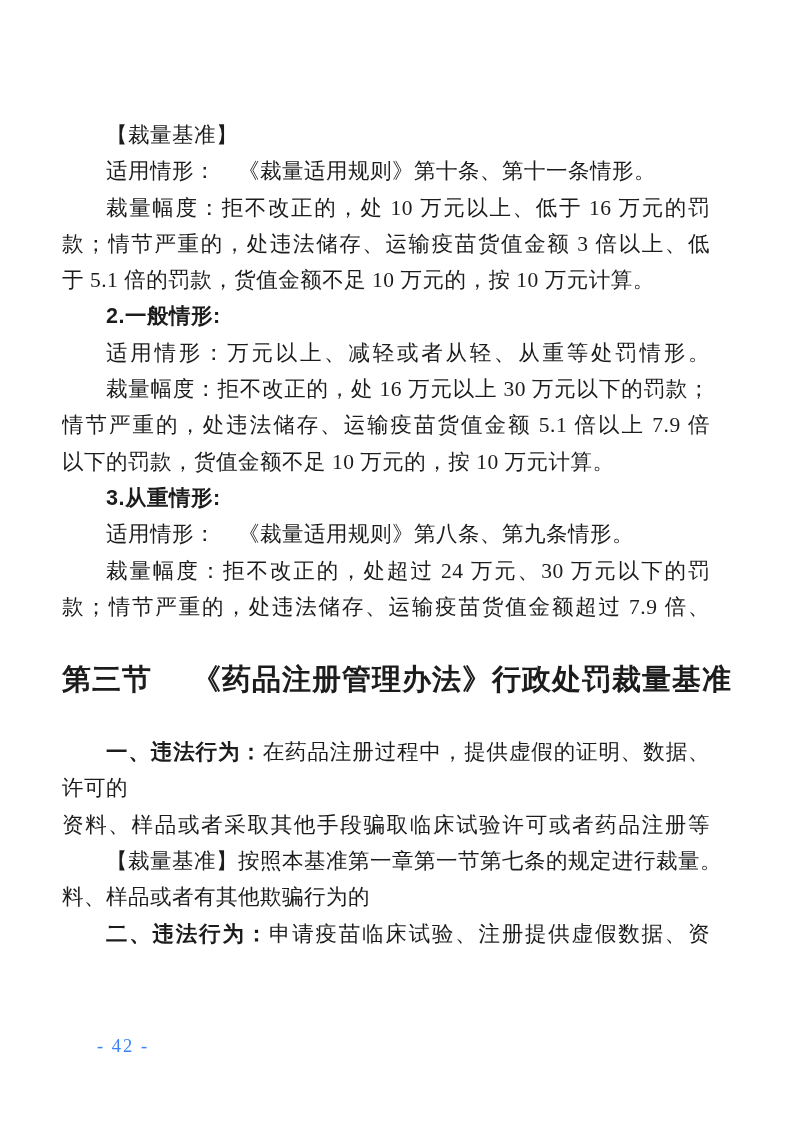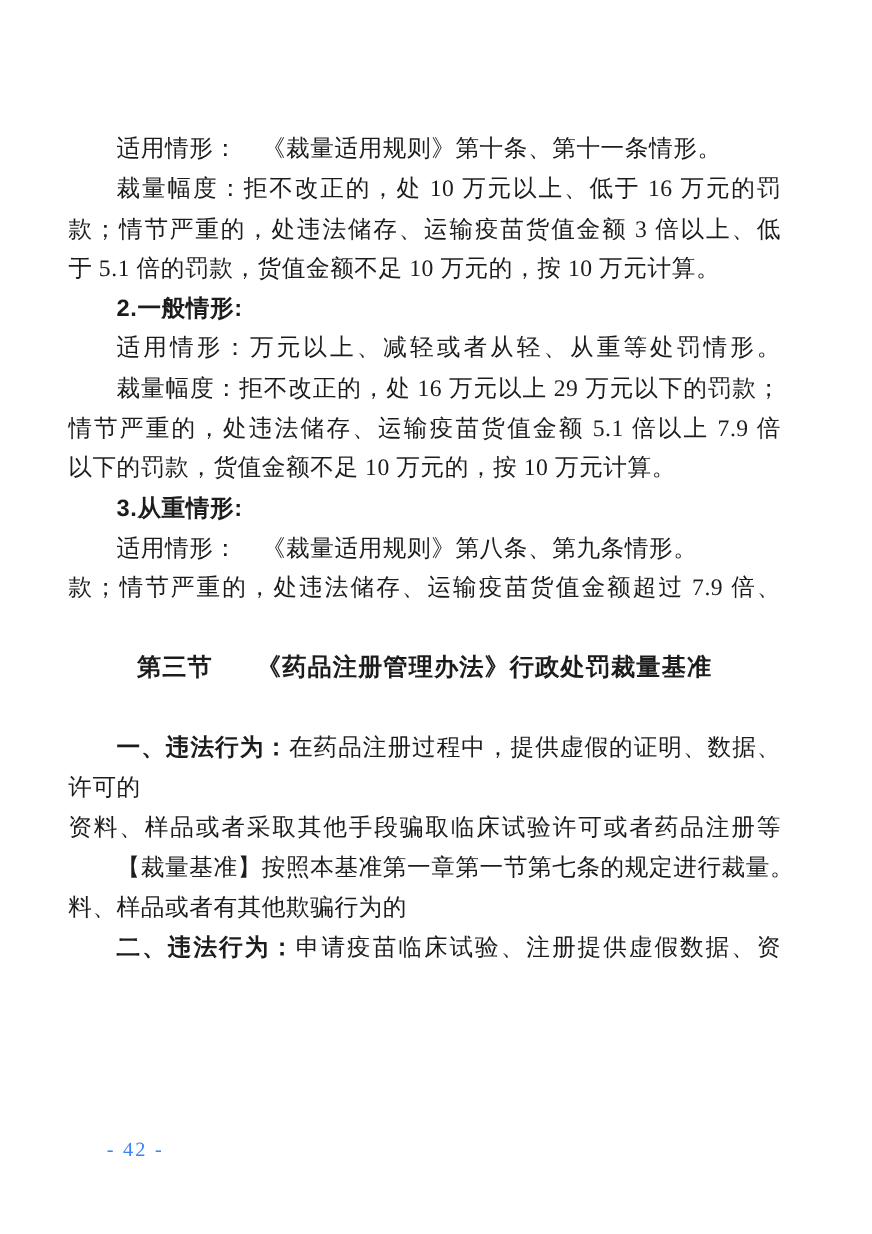--- a/index.html
+++ b/index.html
@@ -46,21 +46,21 @@
   .line.bold-hei,
   .lead {
     font-family: "Liberation Sans", "DejaVu Sans", sans-serif;
     font-weight: 700;
     letter-spacing: 0.5px;
   }
   .line.blank {
     height: 36.3px;
   }
   .heading-line {
-    font-size: 22px;
+    font-size: 29px;
     line-height: 36.3px;
     height: 36.3px;
     text-align: center;
     text-align-last: center;
     font-weight: 600;
     letter-spacing: 1px;
     white-space: nowrap;
   }
   .heading-line .heading-part2 {
     display: inline-block;
@@ -73,31 +73,33 @@
     font-size: 18.5px;
     letter-spacing: 2px;
     color: #3b82f6;
   }
 </style>
 </head>
 <body>
 
 <div class="sheet">
   <div class="content" id="body-lines">
+      <div class="line indent">【裁量基准】</div>
       <div class="line indent">适用情形：　《裁量适用规则》第十条、第十一条情形。</div>
       <div class="line indent fill">裁量幅度：拒不改正的，处 10 万元以上、低于 16 万元的罚</div>
       <div class="line fill">款；情节严重的，处违法储存、运输疫苗货值金额 3 倍以上、低</div>
       <div class="line">于 5.1 倍的罚款，货值金额不足 10 万元的，按 10 万元计算。</div>
       <div class="line indent bold-hei">2.一般情形:</div>
       <div class="line indent fill">适用情形：万元以上、减轻或者从轻、从重等处罚情形。</div>
-      <div class="line indent fill">裁量幅度：拒不改正的，处 16 万元以上 29 万元以下的罚款；</div>
+      <div class="line indent fill">裁量幅度：拒不改正的，处 16 万元以上 30 万元以下的罚款；</div>
       <div class="line fill">情节严重的，处违法储存、运输疫苗货值金额 5.1 倍以上 7.9 倍</div>
       <div class="line">以下的罚款，货值金额不足 10 万元的，按 10 万元计算。</div>
       <div class="line indent bold-hei">3.从重情形:</div>
       <div class="line indent">适用情形：　《裁量适用规则》第八条、第九条情形。</div>
+      <div class="line indent fill">裁量幅度：拒不改正的，处超过 24 万元、30 万元以下的罚</div>
       <div class="line fill">款；情节严重的，处违法储存、运输疫苗货值金额超过 7.9 倍、</div>
       <div class="line blank"></div>
       <div class="heading-line"><span class="heading-part1">第三节</span><span class="heading-part2">《药品注册管理办法》行政处罚裁量基准</span></div>
       <div class="line blank"></div>
       <div class="line indent fill"><span class="lead">一、违法行为：</span><span>在药品注册过程中，提供虚假的证明、数据、</span></div>
       <div class="line">许可的</div>
       <div class="line fill">资料、样品或者采取其他手段骗取临床试验许可或者药品注册等</div>
       <div class="line indent">【裁量基准】按照本基准第一章第一节第七条的规定进行裁量。</div>
       <div class="line">料、样品或者有其他欺骗行为的</div>
       <div class="line indent fill"><span class="lead">二、违法行为：</span><span>申请疫苗临床试验、注册提供虚假数据、资</span></div>

